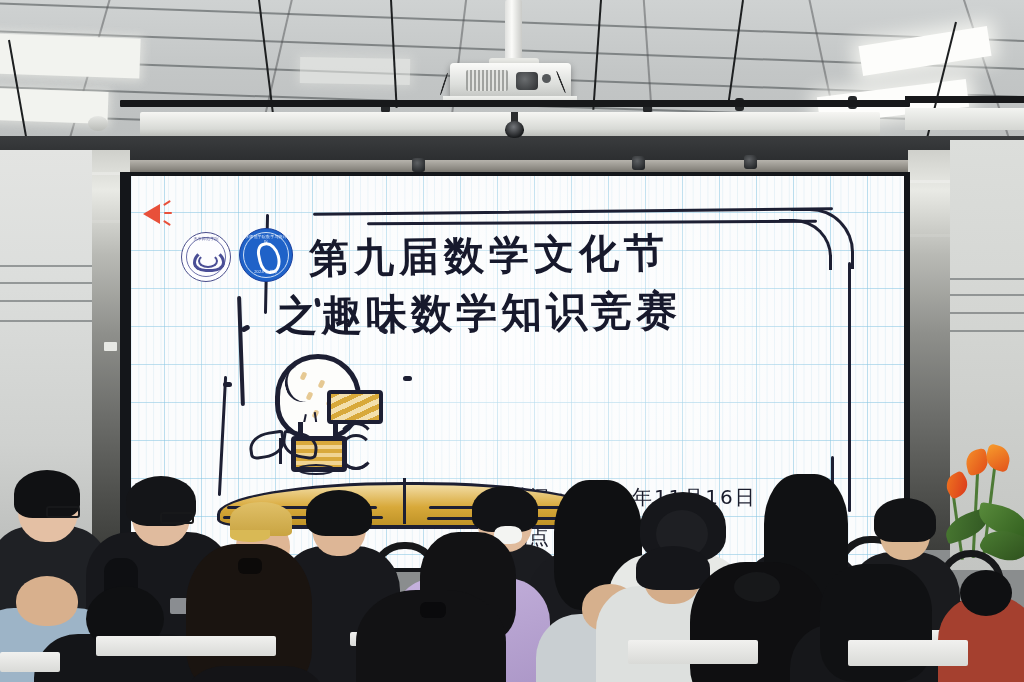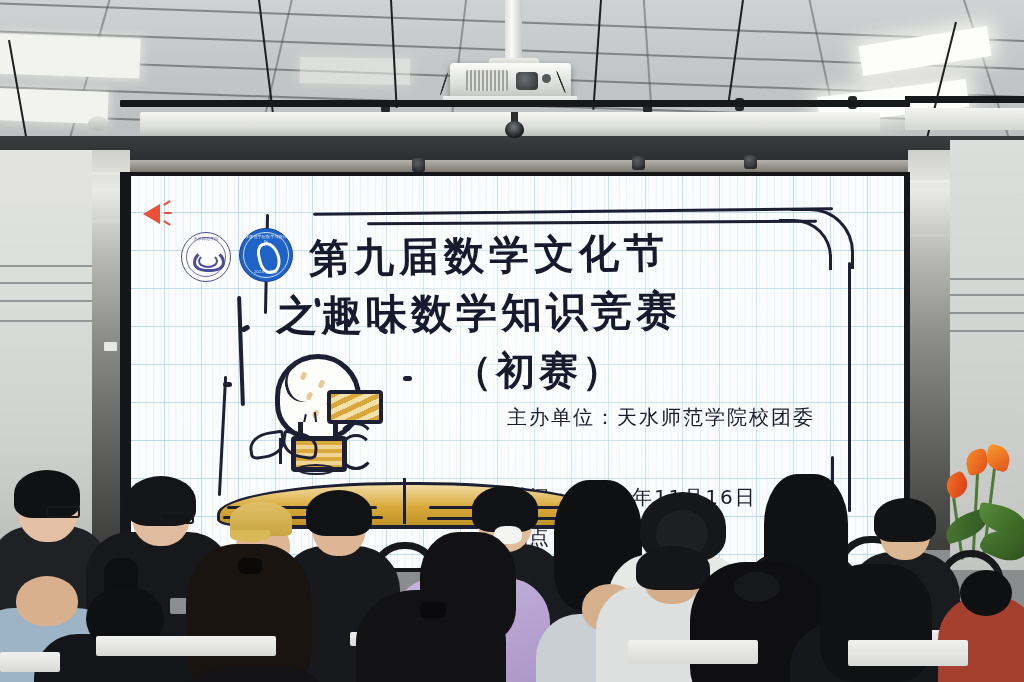--- a/index.html
+++ b/index.html
@@ -513,23 +513,21 @@
         <b></b>
     </div>
     <div class="logo logo-b">
       <div class="logo-txt" style="top:5px;">天水师范学院数学与统计学院</div>
       <i></i>
       <div class="logo-txt" style="top:40px;">2024 数学节</div>
     </div>
 
     <div class="slide-title t1">第九届数学文化节</div>
     <div class="slide-title t2">之趣味数学知识竞赛</div>
-    <div class="slide-title t3">（初赛）</div>
-
-    <div class="slide-detail d1">主办单位：天水师范学院校团委</div>
+
     <div class="slide-detail d3">时间：2024年11月16日</div>
     <div class="slide-detail d4">地点：报告厅</div>
 
     <div class="bulb-glass"></div>
     <div class="bulb-arc"></div>
     <div class="bulb-dot" style="left:170px;top:196px;"></div>
     <div class="bulb-dot" style="left:188px;top:204px;"></div>
     <div class="bulb-dot" style="left:176px;top:216px;"></div>
     <div class="bulb-dot" style="left:196px;top:222px;"></div>
     <div class="bulb-dot" style="left:182px;top:234px;"></div>

